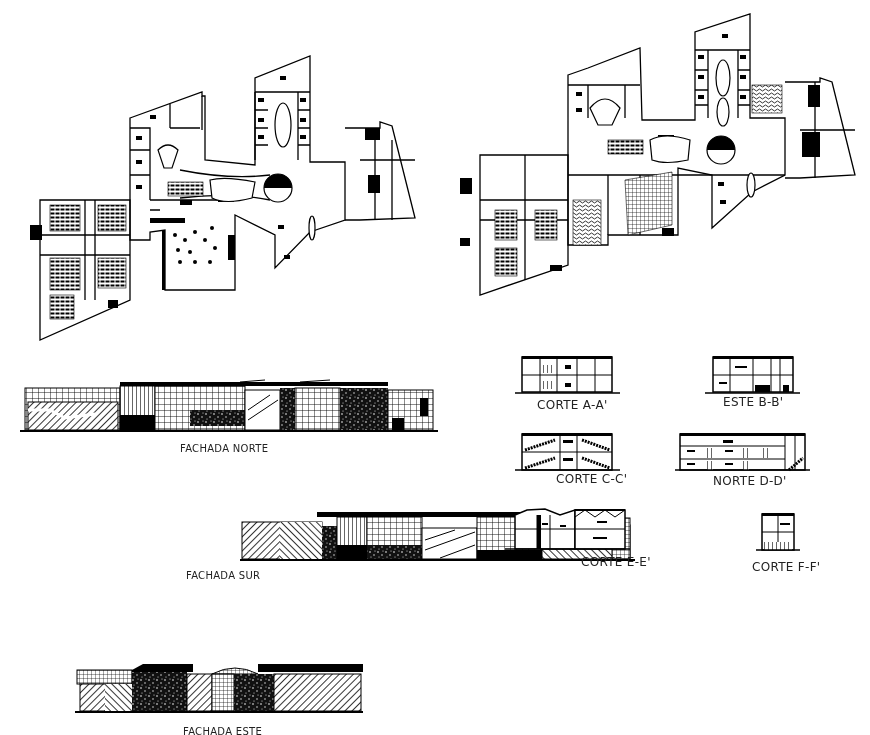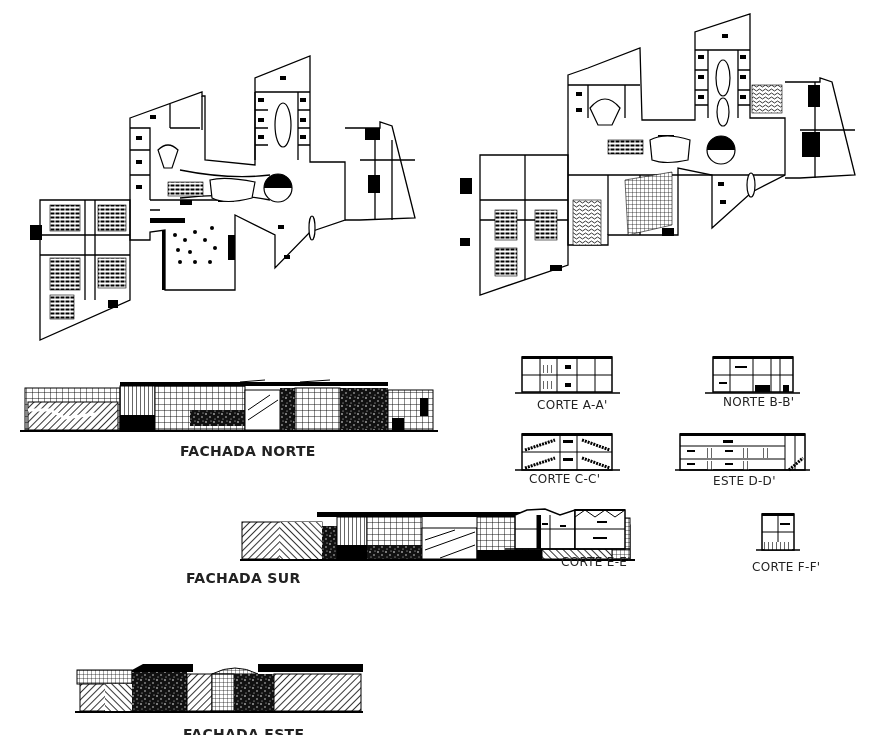--- a/index.html
+++ b/index.html
@@ -1,19 +1,19 @@
 <!DOCTYPE html>
 <html><head>
 <meta charset="utf-8">
 <style>
   html,body{margin:0;padding:0;background:#ffffff;}
   body{width:870px;height:735px;position:relative;overflow:hidden;font-family:"DejaVu Sans",sans-serif;}
   .abs{position:absolute;}
   .lbl{position:absolute;font-family:"DejaVu Sans",sans-serif;color:#222;letter-spacing:0.3px;white-space:nowrap;}
-  .fac-lbl{font-size:14px;font-weight:bold;}
+  .fac-lbl{font-size:10px;}
   .sec-lbl{font-size:12px;}
   svg{position:absolute;overflow:visible;}
 </style>
 </head>
 <body>
 
 <svg width="0" height="0" style="position:absolute">
   <defs>
     <pattern id="grid" width="6" height="6" patternUnits="userSpaceOnUse">
       <rect width="6" height="6" fill="#fff"></rect>
@@ -273,72 +273,72 @@
 <svg width="100" height="40" viewBox="0 0 100 40">
   <rect x="8" y="2" width="80" height="35" fill="#fff" stroke="#000" stroke-width="1.5"></rect>
   <rect x="8" y="1" width="80" height="3" fill="#000"></rect>
   <path d="M8 20 H88 M25 2 V37 M48 2 V37 M66 2 V37 M75 2 V37" stroke="#000"></path>
   <rect x="30" y="11" width="12" height="2" fill="#000"></rect>
   <rect x="14" y="27" width="8" height="2" fill="#000"></rect>
   <rect x="50" y="30" width="15" height="7" fill="#000"></rect>
   <rect x="78" y="30" width="6" height="7" fill="#000"></rect>
   <path d="M0 38 H95" stroke="#000" stroke-width="1.5"></path>
 </svg>
-<div class="lbl sec-lbl" style="left:18px;top:40px;">NORTE B-B'</div>
+<div class="lbl sec-lbl" style="left:18px;top:40px;">ESTE B-B'</div>
 </div>
 
 <div class="abs" style="left:515px;top:432px;width:110px;height:55px;">
 <svg width="110" height="40" viewBox="0 0 110 40">
   <rect x="7" y="2" width="90" height="36" fill="#fff" stroke="#000" stroke-width="1.5"></rect>
   <rect x="7" y="1" width="90" height="3" fill="#000"></rect>
   <path d="M7 20 H97 M45 2 V38 M62 2 V38" stroke="#000"></path>
   <path d="M10 18 L40 8 M67 8 L95 18 M10 36 L40 26 M67 26 L95 36" stroke="#000" stroke-width="3" stroke-dasharray="2 1"></path>
   <rect x="48" y="8" width="10" height="3" fill="#000"></rect>
   <rect x="48" y="26" width="10" height="3" fill="#000"></rect>
   <path d="M0 38 H105" stroke="#000" stroke-width="1.5"></path>
 </svg>
-<div class="lbl sec-lbl" style="left:14px;top:40px;">CORTE C-C'</div>
+<div class="lbl sec-lbl" style="left:41px;top:40px;">CORTE C-C'</div>
 </div>
 
 <div class="abs" style="left:675px;top:432px;width:140px;height:55px;">
 <svg width="140" height="40" viewBox="0 0 140 40">
   <rect x="5" y="2" width="125" height="36" fill="#fff" stroke="#000" stroke-width="1.5"></rect>
   <rect x="5" y="1" width="125" height="3" fill="#000"></rect>
   <path d="M5 14 H110 M5 27 H110 M110 2 V38 M120 2 V38" stroke="#000"></path>
   <rect x="12" y="18" width="8" height="2" fill="#000"></rect>
       <rect x="50" y="18" width="8" height="2" fill="#000"></rect>
   <rect x="12" y="31" width="8" height="2" fill="#000"></rect>
       <rect x="50" y="31" width="8" height="2" fill="#000"></rect>
   <rect x="32" y="16" width="6" height="10" fill="url(#vlines)"></rect>
   <rect x="68" y="16" width="6" height="10" fill="url(#vlines)"></rect>
   <rect x="88" y="16" width="6" height="10" fill="url(#vlines)"></rect>
   <rect x="32" y="29" width="6" height="9" fill="url(#vlines)"></rect>
   <rect x="68" y="29" width="6" height="9" fill="url(#vlines)"></rect>
   <rect x="48" y="8" width="10" height="3" fill="#000"></rect>
   <path d="M114 38 L128 26" stroke="#000" stroke-width="3" stroke-dasharray="2 1"></path>
   <path d="M0 38 H135" stroke="#000" stroke-width="1.5"></path>
 </svg>
-<div class="lbl sec-lbl" style="left:38px;top:42px;">ESTE D-D'</div>
+<div class="lbl sec-lbl" style="left:38px;top:42px;">NORTE D-D'</div>
 </div>
 
 <div class="abs" style="left:505px;top:505px;width:130px;height:60px;">
 <svg width="130" height="48" viewBox="0 0 130 48">
   <path d="M10 10 L22 5 L40 4 L55 10 L70 5 L70 44 L10 44 Z" fill="#fff" stroke="#000" stroke-width="1.5"></path>
   <rect x="70" y="5" width="50" height="39" fill="#fff" stroke="#000" stroke-width="1.5"></rect>
   <path d="M70 12 L80 5 L90 12 L100 5 L110 12 L120 5" stroke="#000" fill="none"></path>
   <rect x="70" y="4" width="50" height="2" fill="#000"></rect>
   <path d="M10 24 H120 M32 10 V44 M45 10 V44" stroke="#000"></path>
   <rect x="32" y="10" width="4" height="34" fill="#000"></rect>
   <rect x="37" y="18" width="6" height="2" fill="#000"></rect>
   <rect x="55" y="20" width="6" height="2" fill="#000"></rect>
   <rect x="92" y="16" width="10" height="2" fill="#000"></rect>
   <rect x="88" y="32" width="14" height="2" fill="#000"></rect>
   <path d="M0 44 H125" stroke="#000" stroke-width="1.5"></path>
 </svg>
-<div class="lbl sec-lbl" style="left:24px;top:50px;padding-left:32px;">CORTE E-E'</div>
+<div class="lbl sec-lbl" style="left:44px;top:50px;padding-left:32px;">CORTE E-E'</div>
 </div>
 
 <div class="abs" style="left:752px;top:512px;width:70px;height:60px;">
 <svg width="60" height="40" viewBox="0 0 60 40">
   <rect x="10" y="2" width="32" height="36" fill="#fff" stroke="#000" stroke-width="1.5"></rect>
   <rect x="10" y="1" width="32" height="3" fill="#000"></rect>
   <path d="M10 20 H42 M26 2 V38" stroke="#000"></path>
   <rect x="28" y="11" width="10" height="2" fill="#000"></rect>
   <rect x="12" y="30" width="28" height="8" fill="url(#vlines)"></rect>
   <path d="M4 38 H48" stroke="#000" stroke-width="1.5"></path>

